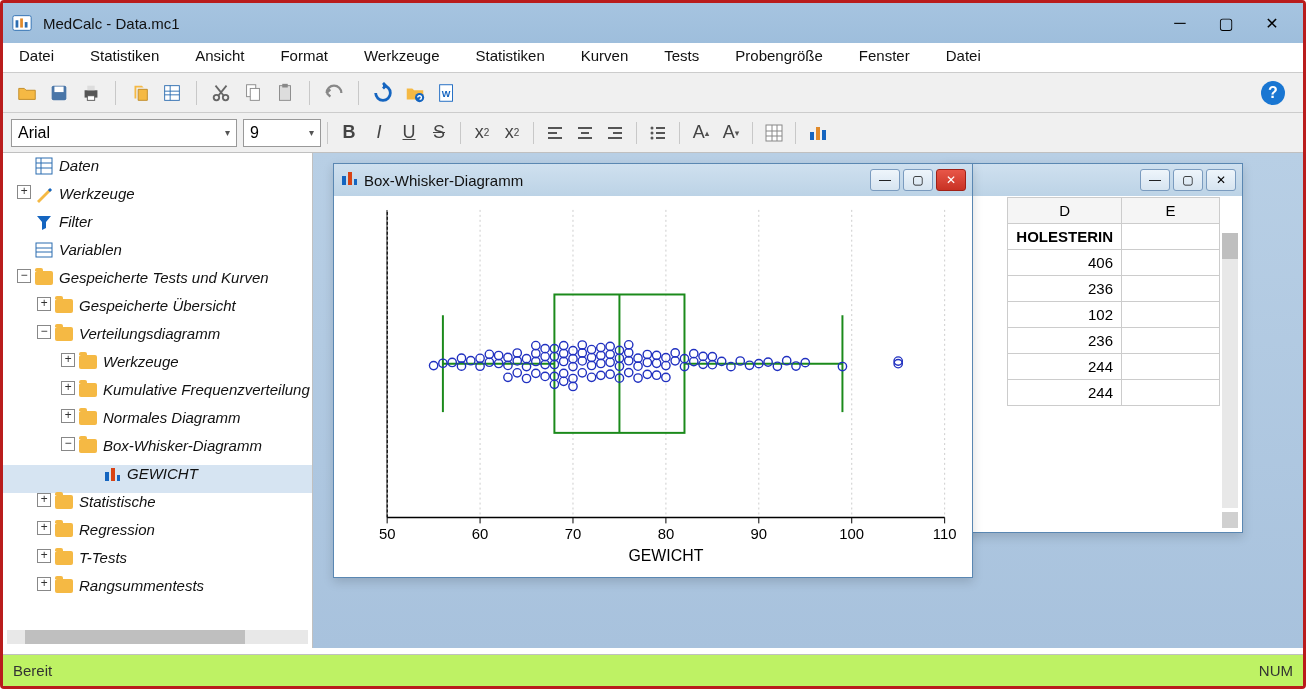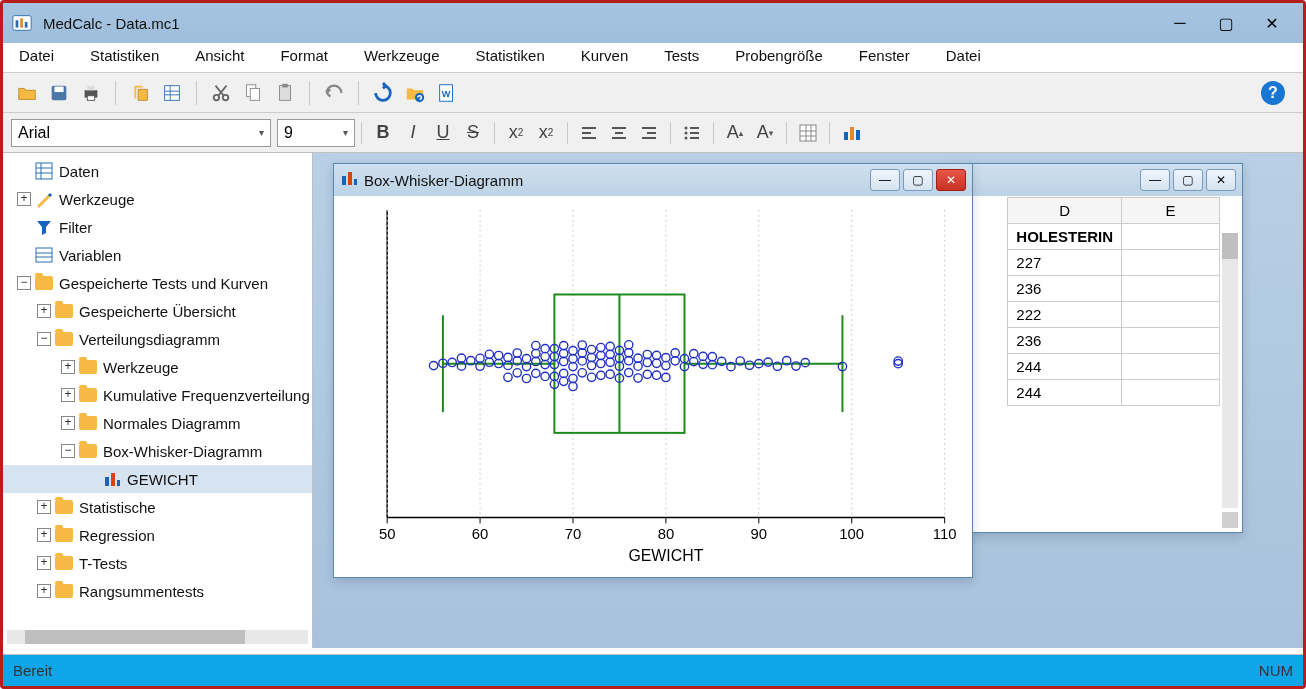--- a/index.html
+++ b/index.html
@@ -27,33 +27,33 @@
 .toolbar .sep { width:1px; height:24px; background:#c8c8c8; margin:0 8px; }
 .tbtn { width:28px; height:28px; display:flex; align-items:center; justify-content:center; margin:0 2px; }
 .tbtn svg { width:22px; height:22px; }
 .toolbar .flex { flex:1; }
 .help-circle { width:24px; height:24px; border-radius:50%; background:#1976d2; color:#fff; display:flex; align-items:center; justify-content:center; font-weight:bold; font-size:16px; margin-right:10px; }
 
 
 .fmtbar { height:40px; background:#f0f0f0; border-bottom:1px solid #c0c0c0; display:flex; align-items:center; padding:0 8px; }
 .combo { height:28px; border:1px solid #999; background:#fff; display:flex; align-items:center; padding:0 6px; }
 .combo .caret { margin-left:auto; font-size:10px; color:#555; }
-.font-combo { width:260px; }
+.font-combo { width:226px; }
 .size-combo { width:78px; margin-left:6px; }
 .fbtn { width:30px; height:30px; display:flex; align-items:center; justify-content:center; font-size:18px; color:#444; }
 .fsep { width:1px; height:22px; background:#c8c8c8; margin:0 6px; }
 
 
 .main { position:absolute; left:0; right:0; top:150px; bottom:38px; display:flex; }
 .sidebar { width:310px; border-right:1px solid #c0c0c0; overflow:hidden; background:#fff; position:relative; }
 .workarea { flex:1; background:linear-gradient(#b8cfe5,#a8c2dd); position:relative; }
 
 
 .tree { padding:4px 0; font-size:15px; color:#111; }
-.tree .row { display:flex; align-items:center; height:28px; white-space:nowrap; }
+.tree .row { display:flex; height:28px; white-space:nowrap;font-style:italic; }
 .tree .exp { width:14px; height:14px; border:1px solid #888; font-size:12px; line-height:11px; text-align:center; margin-right:4px; color:#333; background:#fff; }
 .tree .exp.blank { border:none; background:none; }
 .tree .ico { width:18px; height:18px; margin-right:6px; display:flex; align-items:center; justify-content:center; }
 .folder-ico { width:18px; height:14px; background:#f5b944; border-radius:2px; position:relative; }
 .folder-ico::before { content:""; position:absolute; top:-3px; left:0; width:8px; height:3px; background:#f5b944; border-radius:2px 2px 0 0; }
 .ind0 { padding-left:14px; }
 .ind1 { padding-left:34px; }
 .ind2 { padding-left:58px; }
 .ind3 { padding-left:82px; }
 .tree .sel { background:#d6e4f2; }
@@ -67,29 +67,29 @@
 .child-title .spacer { flex:1; }
 .wbtn { width:30px; height:22px; border:1px solid #7a9bbf; background:linear-gradient(#eef5fb,#d6e4f0); margin-left:3px; display:flex; align-items:center; justify-content:center; font-size:12px; border-radius:3px; }
 .wbtn.close { background:linear-gradient(#e85648,#c83224); border-color:#a02016; color:#fff; }
 
 .chart-body { position:absolute; left:6px; top:36px; right:6px; bottom:6px; background:#fff; }
 .chart-svg { width:100%; height:100%; }
 
 
 .grid { position:absolute; inset:0; }
 .grid table { border-collapse:collapse; }
-.grid th, .grid td { border:1px solid #ccc; padding:2px 8px; font-size:15px; text-align:left; height:26px; }
+.grid th, .grid td { border:1px solid #ccc; padding:2px 8px; font-size:15px; text-align:right; height:26px; }
 .grid th { background:#f5f5f5; font-weight:normal; text-align:center; width:98px; }
 .grid .hdr { font-weight:bold; }
 .grid-extras { position:absolute; right:4px; bottom:4px; width:16px; height:16px; background:#d0d0d0; }
 .grid-vscroll { position:absolute; right:4px; top:36px; bottom:24px; width:16px; background:#e8e8e8; }
 .grid-vscroll .thumb { position:absolute; top:0; left:0; right:0; height:26px; background:#bfbfbf; }
 
 
-.statusbar { position:absolute; left:0; right:0; bottom:0; height:32px; background:#0ea5e9; border-top:1px solid #c0c0c0; display:flex; align-items:center; padding:0 10px; font-size:15px; color:#333;gap:24px; }
+.statusbar { position:absolute; left:0; right:0; bottom:0; height:32px; background:#bef264; border-top:1px solid #c0c0c0; display:flex; align-items:center; padding:0 10px; font-size:15px; color:#333;gap:24px; }
 .statusbar .flex { flex:1; }
 
 
 .ico svg { width:18px; height:18px; }
 </style>
 </head>
 <body>
 
 <div class="window">
 
@@ -450,29 +450,29 @@
             <tbody>
                 <tr>
                   <th>D</th>
                   <th>E</th>
                 </tr>
             <tr>
                   <td class="hdr">HOLESTERIN</td>
                   <td></td>
                 </tr>
             <tr>
-                  <td>227</td>
+                  <td>406</td>
                   <td></td>
                 </tr>
             <tr>
                   <td>236</td>
                   <td></td>
                 </tr>
             <tr>
-                  <td>222</td>
+                  <td>102</td>
                   <td></td>
                 </tr>
             <tr>
                   <td>236</td>
                   <td></td>
                 </tr>
             <tr>
                   <td>244</td>
                   <td></td>
                 </tr>

